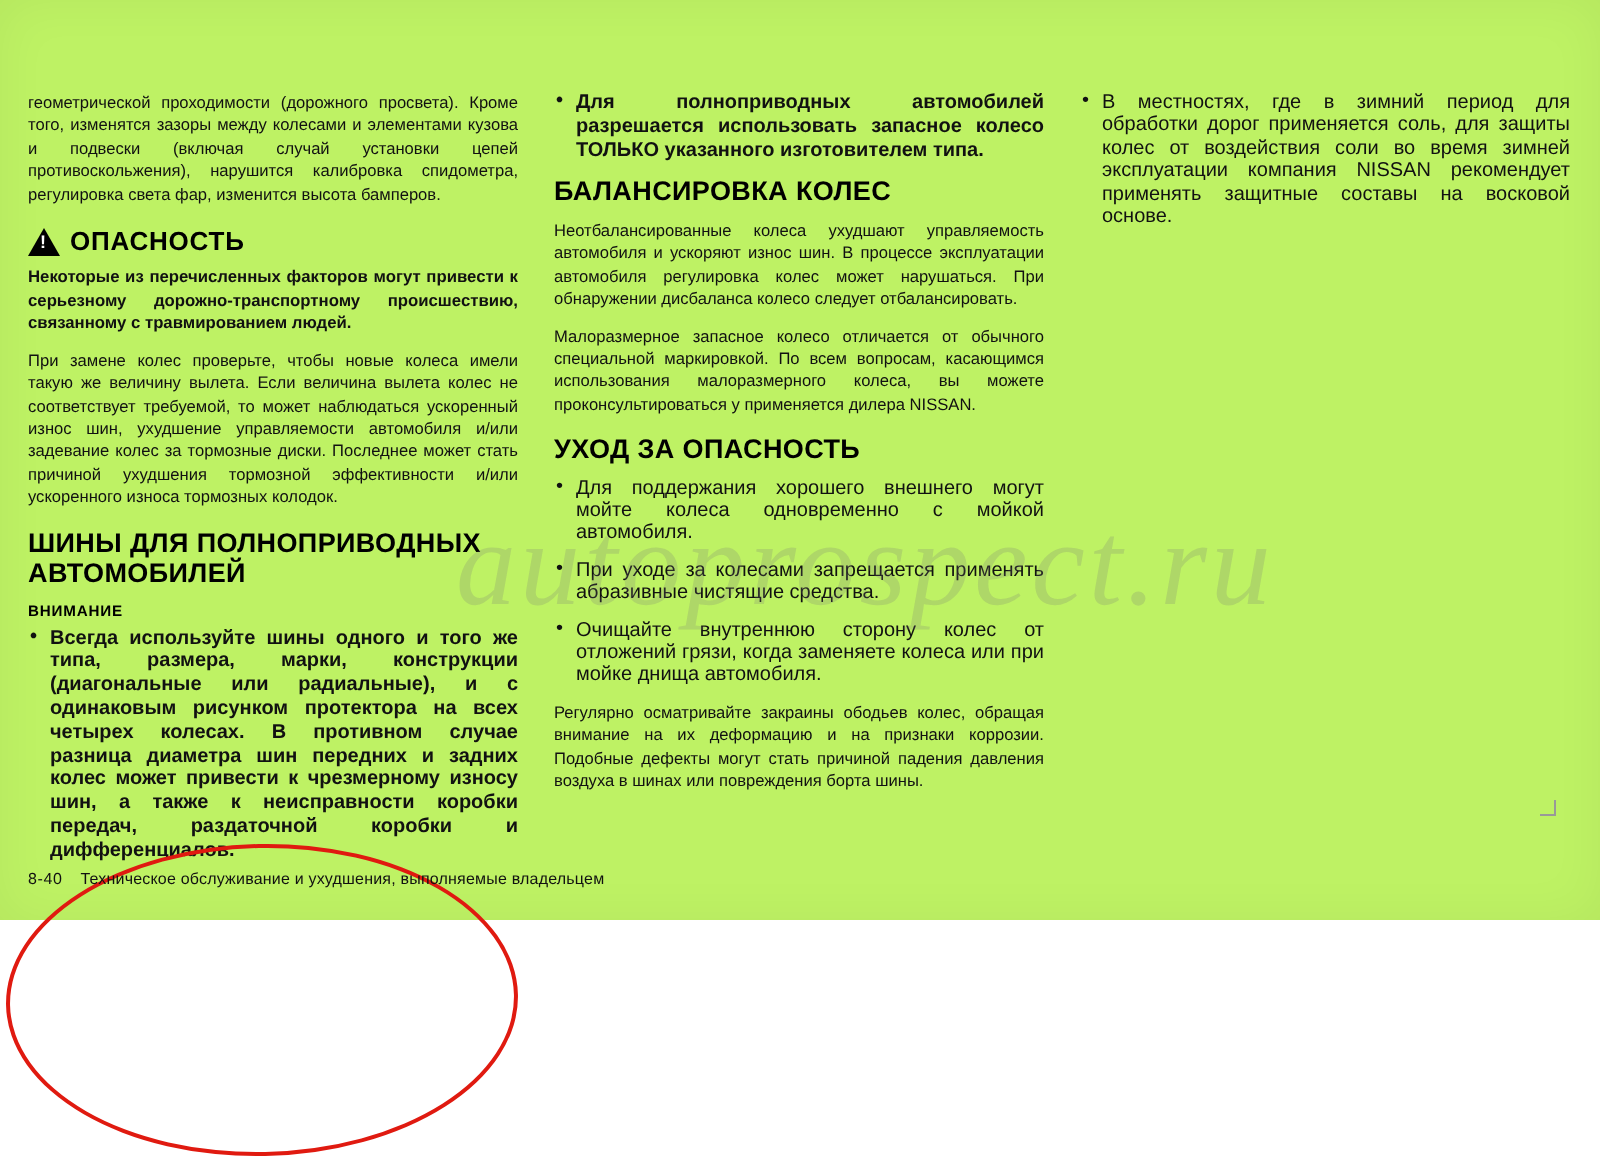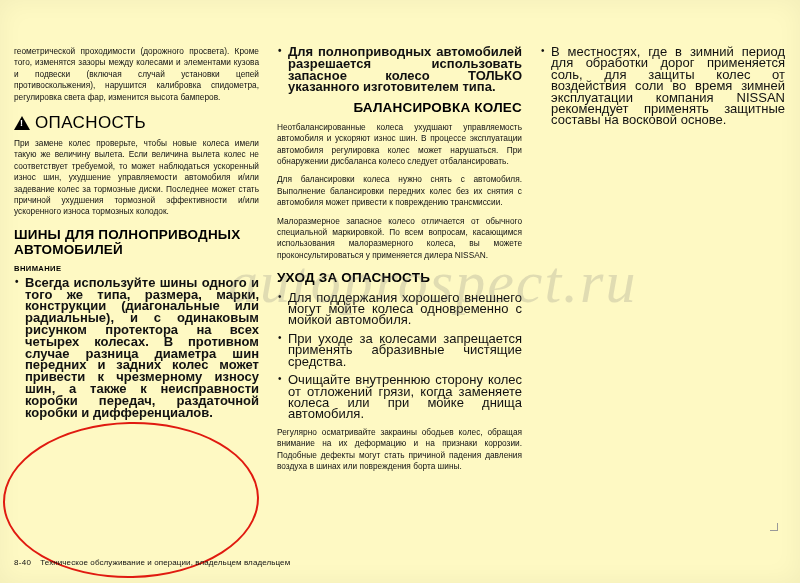--- a/index.html
+++ b/index.html
@@ -13,22 +13,22 @@
     font-family: "Liberation Sans", sans-serif;
     color: #000;
     position: relative;
     overflow: hidden;
   }
 
   #page {
     position: absolute;
     left: 0; top: 0;
     width: 800px;
-    height: 583px;
-    background: #fef9c3;
+    height: 460px;
+    background: #bef264;
   }
 
   
   #page::before {
     content: "";
     position: absolute;
     left: 0; top: 0; right: 0; bottom: 0;
     box-shadow: inset 0 0 26px rgba(0,0,0,0.05);
     pointer-events: none;
   }
@@ -58,21 +58,20 @@
   h2.section {
     font-size: 13.5px;
     line-height: 15.5px;
     font-weight: bold;
     margin: 9px 0 6px 0;
     letter-spacing: 0.2px;
     color: #000;
   }
   h2.section.tight {
     margin-top: 4px;
-    text-align: right;
   }
 
   .warn-head {
     display: flex;
     align-items: center;
     gap: 5px;
     margin: 10px 0 5px 0;
   }
   .tri {
     width: 0; height: 0;
@@ -86,22 +85,22 @@
     position: absolute;
     left: -2px;
     top: 2px;
     color: #fff;
     font-size: 9px;
     font-weight: bold;
     font-family: "Liberation Sans", sans-serif;
     line-height: 11px;
   }
   .warn-title {
-    font-size: 17px;
-    font-weight: normal;
+    font-size: 13px;
+    font-weight: bold;
     letter-spacing: 0.4px;
   }
   p.warn-body {
     font-weight: bold;
     font-size: 8.4px;
     line-height: 11.6px;
   }
 
   .attn-label {
     font-size: 7.6px;
@@ -110,21 +109,21 @@
     margin: 6px 0 4px 0;
   }
 
   ul.bullets {
     margin: 0 0 7px 0;
     padding: 0 0 0 11px;
     list-style: none;
   }
   ul.bullets li {
     position: relative;
-    font-size: 13px;
+    font-size: 10px;
     line-height: 11.4px;
     text-align: justify;
     margin-bottom: 7px;
     color: #111;
   }
   ul.bullets li::before {
     content: "\2022";
     position: absolute;
     left: -10px;
     top: -1px;
@@ -199,20 +198,21 @@
 
   <div class="columns">
 
     <div class="col">
       <p>геометрической проходимости (дорожного просвета). Кроме того, изменятся зазоры между колесами и элементами кузова и подвески (включая случай установки цепей противоскольжения), нарушится калибровка спидометра, регулировка света фар, изменится высота бамперов.</p>
 
       <div class="warn-head">
         <span class="tri"></span>
         <span class="warn-title">ОПАСНОСТЬ</span>
       </div>
+      <p class="warn-body">Некоторые из перечисленных факторов могут привести к серьезному дорожно-транспортному происшествию, связанному с травмированием людей.</p>
 
       <p>При замене колес проверьте, чтобы новые колеса имели такую же величину вылета. Если величина вылета колес не соответствует требуемой, то может наблюдаться ускоренный износ шин, ухудшение управляемости автомобиля и/или задевание колес за тормозные диски. Последнее может стать причиной ухудшения тормозной эффективности и/или ускоренного износа тормозных колодок.</p>
 
       <h2 class="section">ШИНЫ ДЛЯ ПОЛНОПРИВОДНЫХ АВТОМОБИЛЕЙ</h2>
 
       <div class="attn-label">ВНИМАНИЕ</div>
 
       <ul class="bullets">
         <li class="bold">Всегда используйте шины одного и того же типа, размера, марки, конструкции (диагональные или радиальные), и с одинаковым рисунком протектора на всех четырех колесах. В противном случае разница диаметра шин передних и задних колес может привести к чрезмерному износу шин, а также к неисправности коробки передач, раздаточной коробки и дифференциалов.</li>
       </ul>
@@ -220,21 +220,20 @@
       <div class="ellipse"></div>
     </div>
 
     <div class="col">
       <ul class="bullets">
         <li class="bold">Для полноприводных автомобилей разрешается использовать запасное колесо ТОЛЬКО указанного изготовителем типа.</li>
       </ul>
 
       <h2 class="section tight">БАЛАНСИРОВКА КОЛЕС</h2>
       <p>Неотбалансированные колеса ухудшают управляемость автомобиля и ускоряют износ шин. В процессе эксплуатации автомобиля регулировка колес может нарушаться. При обнаружении дисбаланса колесо следует отбалансировать.</p>
-      <p>Для балансировки колеса нужно снять с автомобиля. Выполнение балансировки передних колес без их снятия с автомобиля может привести к повреждению трансмиссии.</p>
 
       <p>Малоразмерное запасное колесо отличается от обычного специальной маркировкой. По всем вопросам, касающимся использования малоразмерного колеса, вы можете проконсультироваться у применяется дилера NISSAN.</p>
 
       <h2 class="section">УХОД ЗА ОПАСНОСТЬ</h2>
       <ul class="bullets">
         <li>Для поддержания хорошего внешнего могут мойте колеса одновременно с мойкой автомобиля.</li>
         <li>При уходе за колесами запрещается применять абразивные чистящие средства.</li>
         <li>Очищайте внутреннюю сторону колес от отложений грязи, когда заменяете колеса или при мойке днища автомобиля.</li>
       </ul>
       <p>Регулярно осматривайте закраины ободьев колес, обращая внимание на их деформацию и на признаки коррозии. Подобные дефекты могут стать причиной падения давления воздуха в шинах или повреждения борта шины.</p>
@@ -247,16 +246,16 @@
     </div>
 
   </div>
 
   <div class="watermark">autoprospect.ru</div>
 
   <div class="crop-mark"></div>
 
   <div class="footer">
     <span class="pageno">8-40</span>
-    <span class="ftext">Техническое обслуживание и операции, владельцем владельцем</span>
+    <span class="ftext">Техническое обслуживание и ухудшения, выполняемые владельцем</span>
   </div>
 
 </div>
 
 </body></html>

